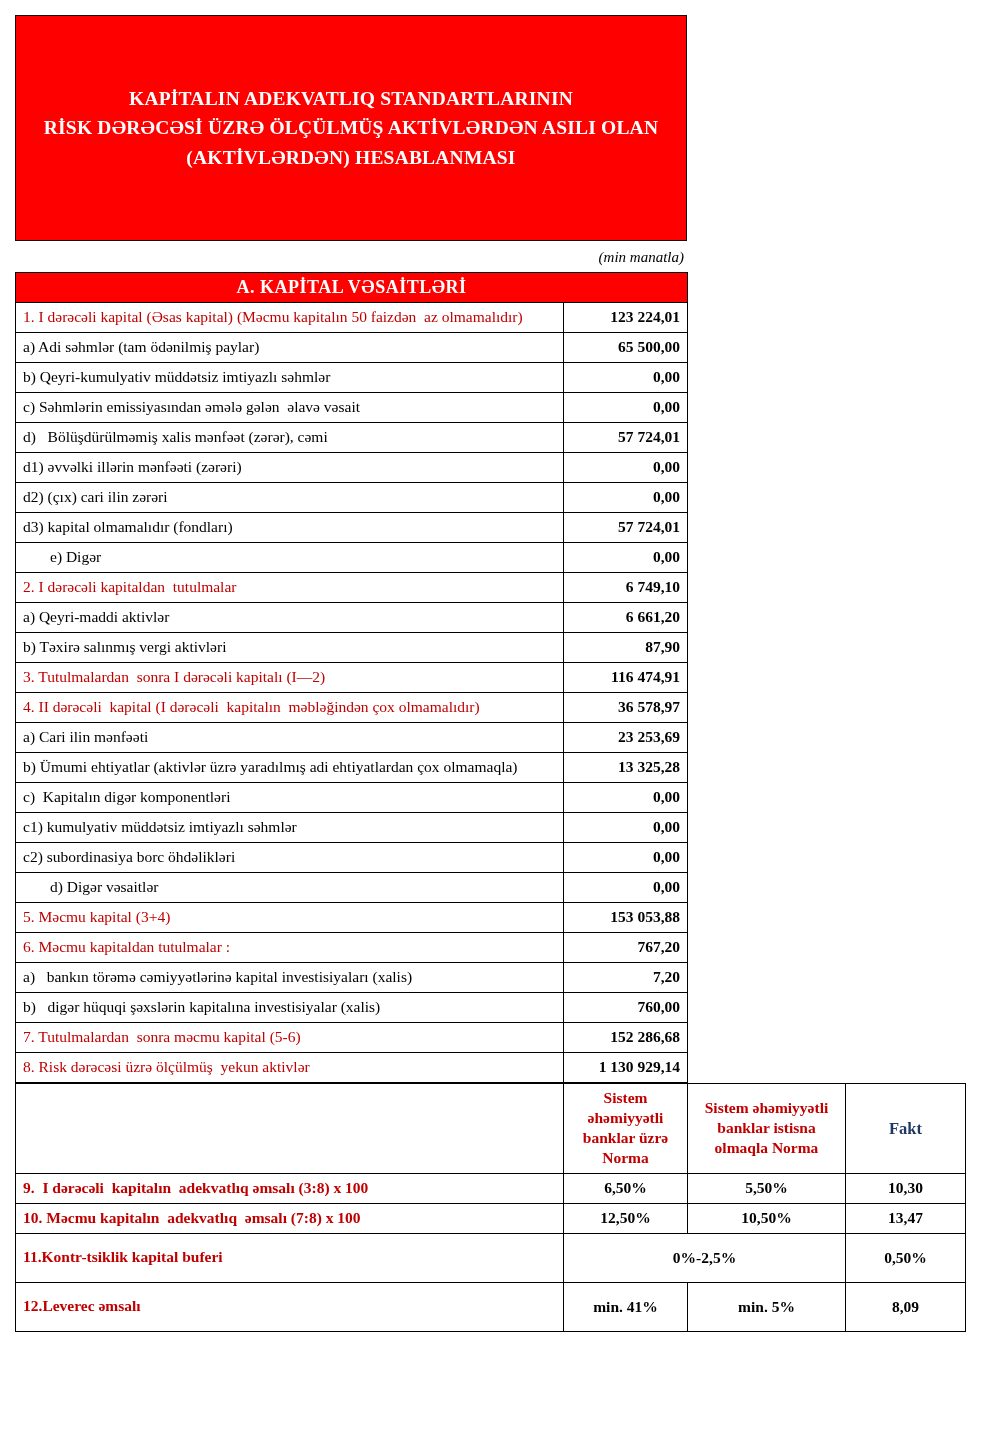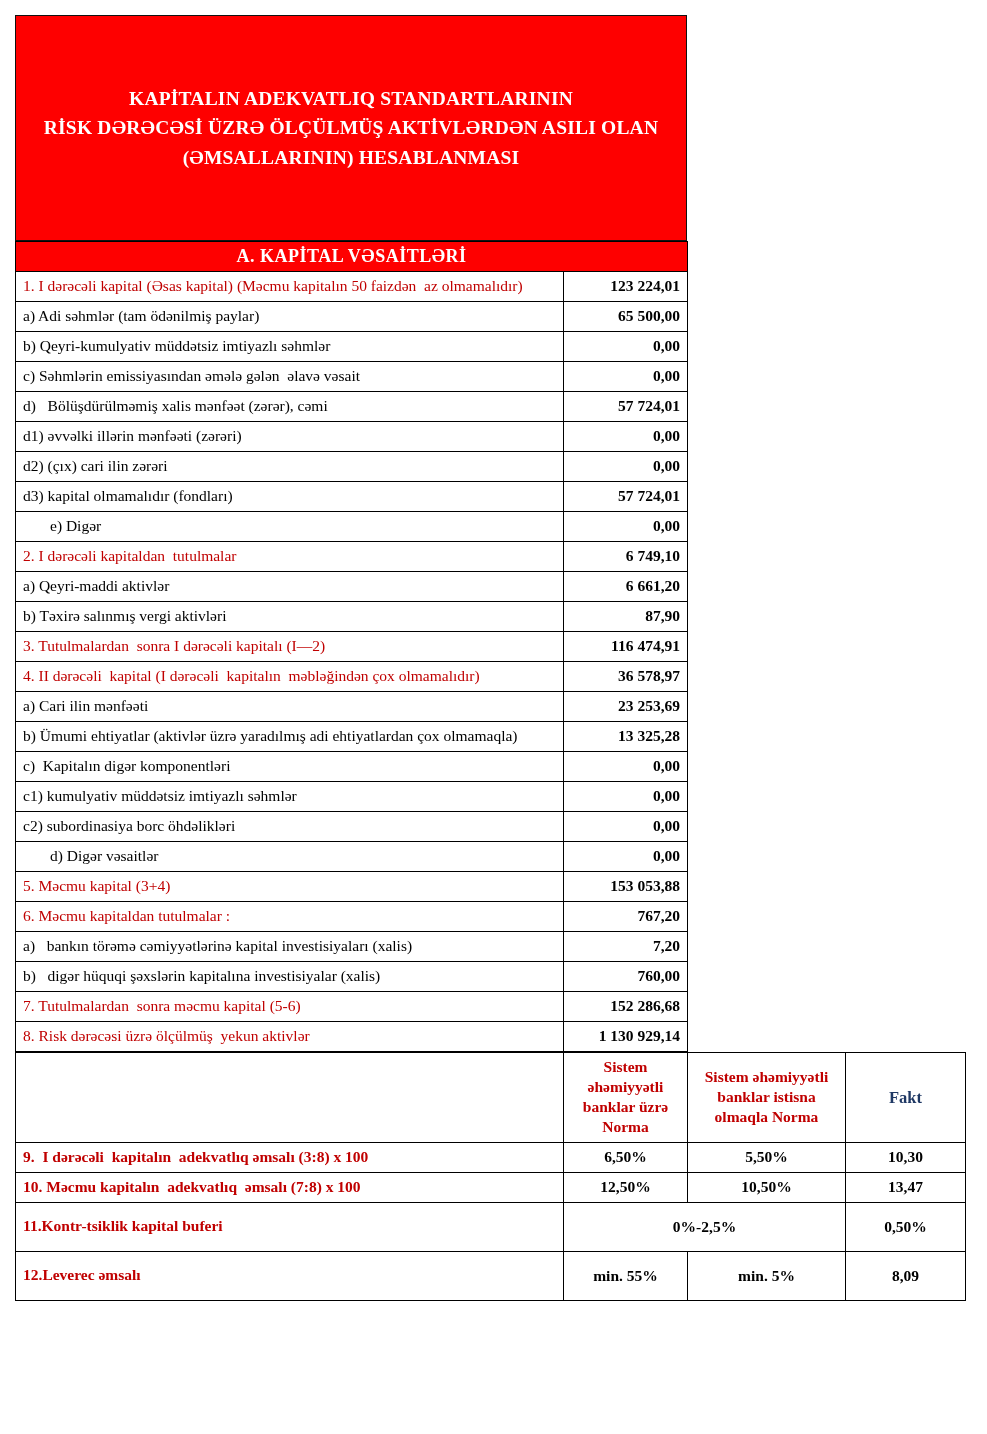--- a/index.html
+++ b/index.html
@@ -70,23 +70,24 @@
   .ratio-table tr.tall { height:49px; }
 </style>
 </head>
 <body>
 
 <div class="page">
 
   <div class="title-block">
     <div class="title-line">KAPİTALIN ADEKVATLIQ STANDARTLARININ</div>
     <div class="title-line">RİSK DƏRƏCƏSİ ÜZRƏ ÖLÇÜLMÜŞ AKTİVLƏRDƏN ASILI OLAN</div>
-    <div class="title-line">(ƏMSALLARININ) HESABLANMASI</div>
+    <div class="title-line">(AKTİVLƏRDƏN) HESABLANMASI</div>
   </div>
 
+  <div class="unit-note">(min manatla)</div>
 
   <table class="main-table">
     <colgroup>
         <col class="c-label">
         <col class="c-value">
       </colgroup>
     <tbody>
         <tr class="section-header">
       <th colspan="2">A. KAPİTAL VƏSAİTLƏRİ</th>
     </tr>
@@ -223,20 +224,20 @@
       <td class="num">10,50%</td>
       <td class="num">13,47</td>
     </tr>
     <tr class="tall">
       <td class="label">11.Kontr-tsiklik kapital buferi</td>
       <td class="num" colspan="2">0%-2,5%</td>
       <td class="num">0,50%</td>
     </tr>
     <tr class="tall">
       <td class="label">12.Leverec əmsalı</td>
-      <td class="num">min. 55%</td>
+      <td class="num">min. 41%</td>
       <td class="num">min. 5%</td>
       <td class="num">8,09</td>
     </tr>
   </tbody>
     </table>
 
 </div>
 
 </body></html>

